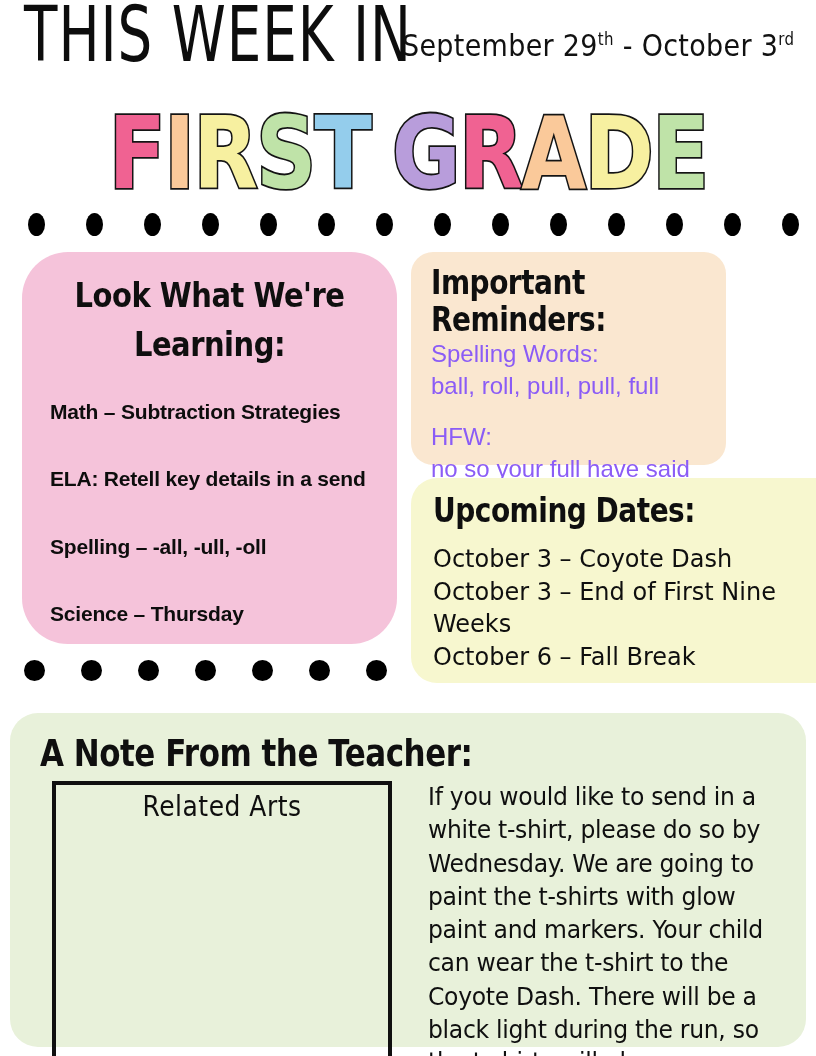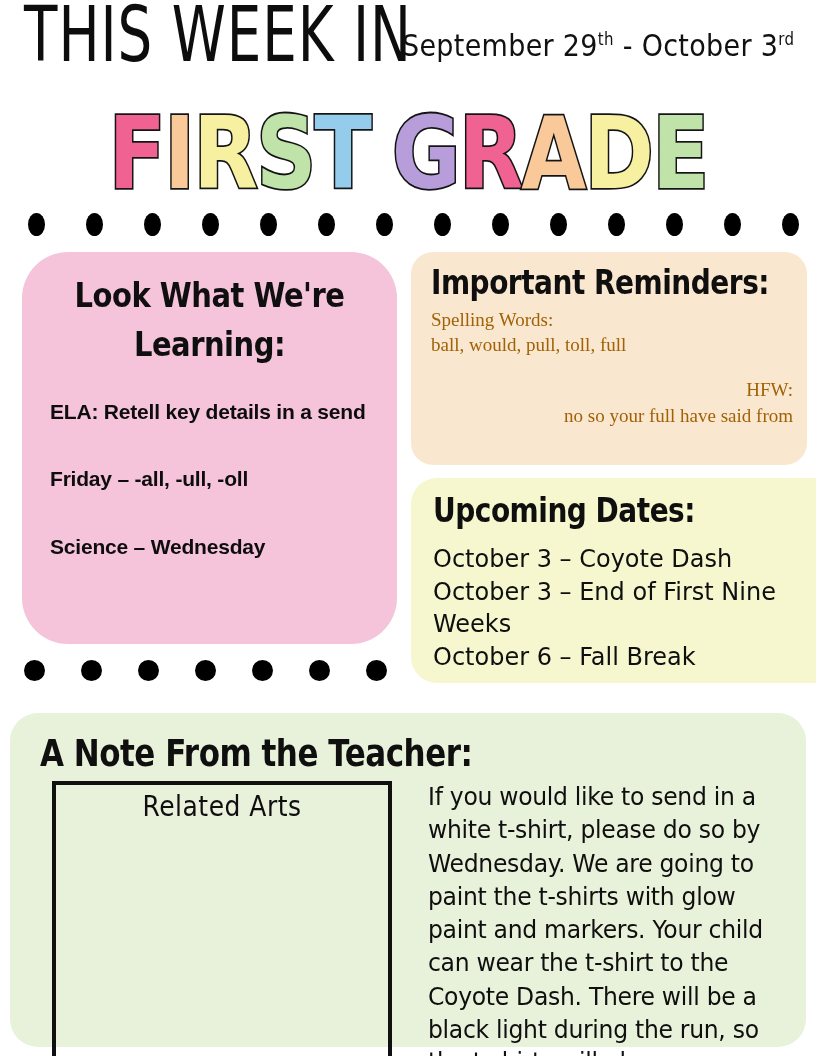--- a/index.html
+++ b/index.html
@@ -131,21 +131,21 @@
     top: 252px;
     width: 375px;
     height: 392px;
     background: #f5c3da;
     border-radius: 46px;
     padding: 14px 20px 10px 20px;
   }
   .panel-peach {
     left: 411px;
     top: 252px;
-    width: 396px;
+    width: 315px;
     height: 213px;
     background: #fae7d0;
     border-radius: 22px;
     padding: 10px 14px 10px 16px;
   }
   .panel-yellow {
     left: 411px;
     top: 478px;
     width: 429px;
     height: 205px;
@@ -205,28 +205,28 @@
     font-weight: bold;
     font-size: 21px;
     color: #0d0d0d;
     margin-bottom: 36px;
     line-height: 1.48;
     letter-spacing: -0.2px;
   }
   .pink-body .line:last-child { margin-bottom: 0; }
 
   .peach-body {
-    font-family: Liberation Serif, serif;
-    font-size: 19px;
-    color: #a16207;
+    font-family: Liberation Sans, sans-serif;
+    font-size: 24px;
+    color: #8b5cf6;
     line-height: 1.33;
     padding-left: 4px;
   }
   .peach-body .grp { margin-bottom: 20px; }
-  .peach-body .grp:last-child { margin-bottom: 11px; text-align: right; }
+  .peach-body .grp:last-child { margin-bottom: 11px; }
 
   .yellow-body {
     font-family: "DejaVu Sans", sans-serif;
     font-size: 24px;
     color: #0f0f0f;
     line-height: 1.28;
     padding-left: 6px;
     transform: scaleY(1.06);
     transform-origin: left top;
   }
@@ -331,32 +331,33 @@
     <span class="dot" style="background: rgb(0, 0, 0);"></span>
     <span class="dot" style="background: rgb(0, 0, 0);"></span>
   </div>
 
 <div class="panel panel-pink">
   <div class="hand-head pink-head">
     <div>Look What We're</div>
     <div>Learning:</div>
   </div>
   <div class="pink-body" id="learning-list">
+      <div class="line">Math – Subtraction Strategies</div>
       <div class="line">ELA:  Retell key details in a send</div>
-      <div class="line">Friday – -all, -ull, -oll</div>
-      <div class="line">Science – Wednesday</div>
+      <div class="line">Spelling – -all, -ull, -oll</div>
+      <div class="line">Science – Thursday</div>
     </div>
 </div>
 
 <div class="panel panel-peach">
   <div class="hand-head peach-head">Important Reminders:</div>
   <div class="peach-body" id="reminders-groups">
       <div class="grp">
         <div>Spelling Words:</div>
-        <div>ball, would, pull, toll, full</div>
+        <div>ball, roll, pull, pull, full</div>
       </div>
       <div class="grp">
         <div>HFW:</div>
         <div>no so your full have said from</div>
       </div>
     </div>
 </div>
 
 <div class="panel panel-yellow">
   <div class="hand-head yellow-head">Upcoming Dates:</div>

